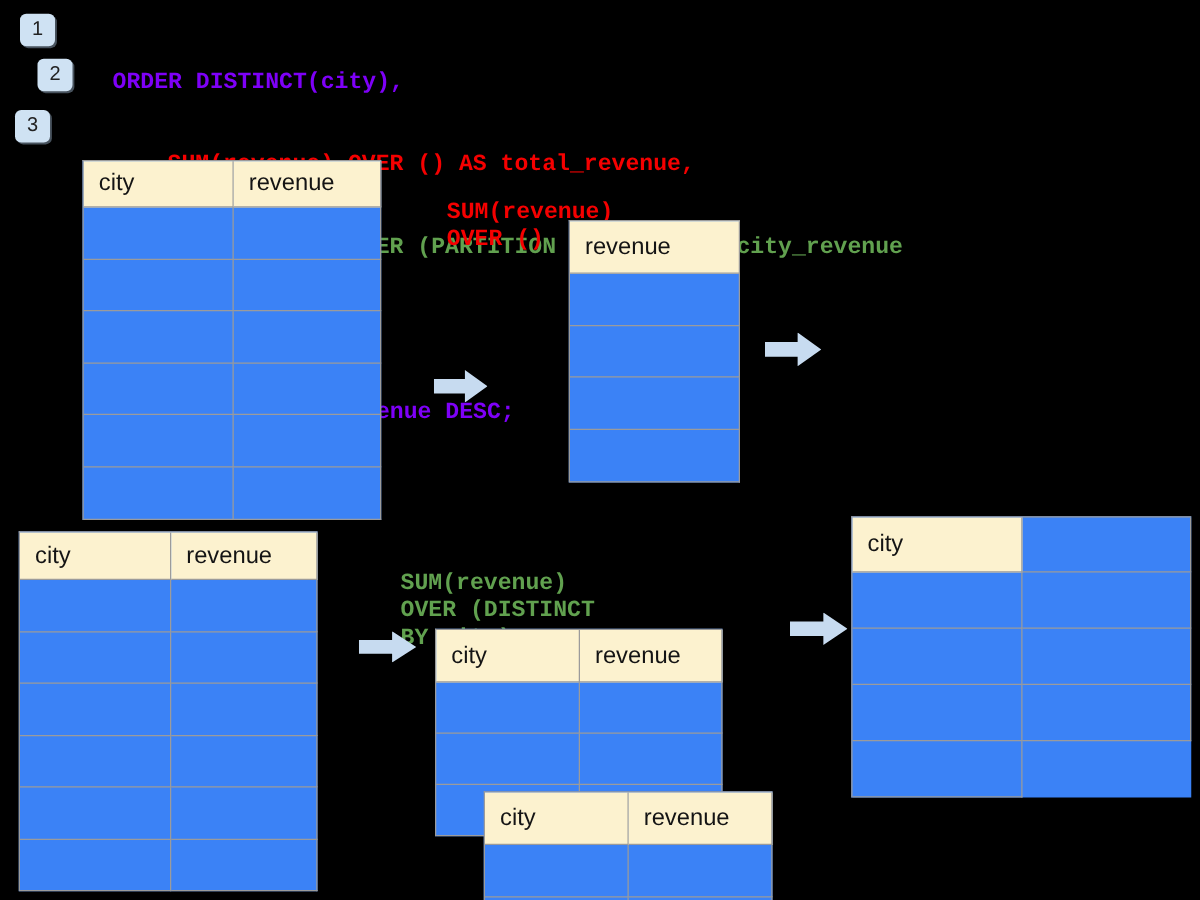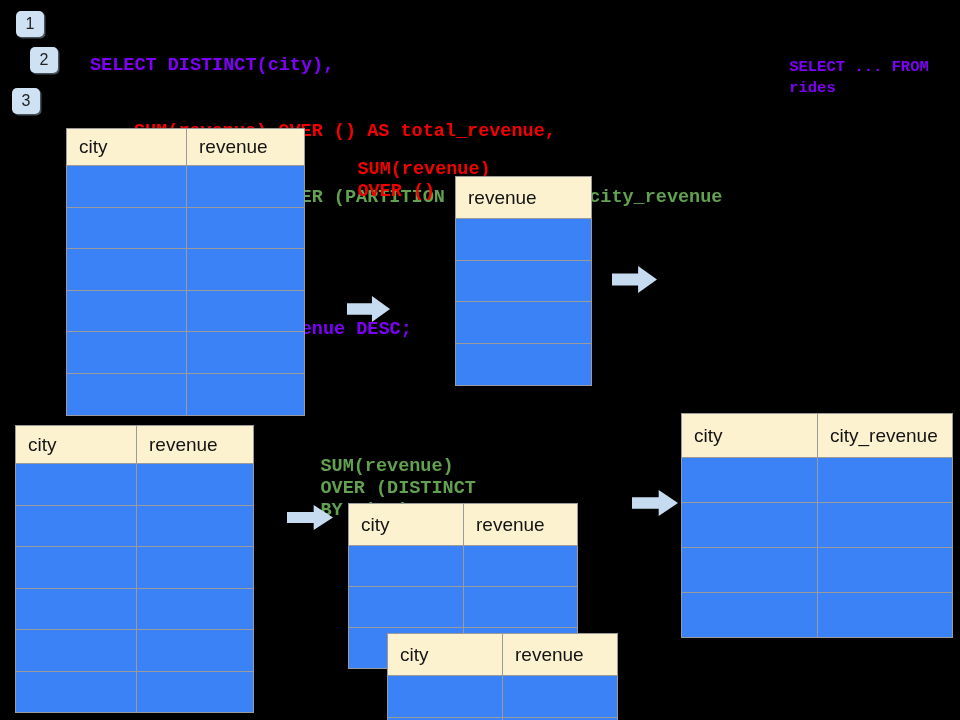--- a/index.html
+++ b/index.html
@@ -64,31 +64,27 @@
 </head>
 <body>
 
 <div id="stage">
 
   <div class="badge" id="badge-1">1</div>
   <div class="badge" id="badge-2">2</div>
   <div class="badge" id="badge-3">3</div>
 
   <div class="mono" id="sql">
-    <span class="ln purple">SELECT DISTINCT(city),</span>
+    <span class="ln purple">ORDER DISTINCT(city),</span>
     <span class="ln red ind-4">SUM(revenue) OVER () AS total_revenue,</span>
     <span class="ln green ind-4">SUM(revenue) OVER (PARTITION BY city) as city_revenue</span>
     <span class="ln purple ind-2">FROM rides</span>
     <span class="ln purple ind-2">ORDER by city_revenue DESC;</span>
   </div>
 
-  <div class="mono" id="context-note">
-    <span class="ln">SELECT ... FROM</span>
-    <span class="ln">rides</span>
-  </div>
 
   <div class="mono" id="label-total">
     <span class="ln">SUM(revenue)</span>
     <span class="ln">OVER ()</span>
   </div>
 
   <div class="mono" id="label-partition">
     <span class="ln">SUM(revenue)</span>
     <span class="ln">OVER (DISTINCT</span>
     <span class="ln">BY city)</span>
@@ -151,21 +147,20 @@
     <div class="c h">city</div>
     <div class="c h">revenue</div>
   <div class="c"></div>
       <div class="c"></div>
       <div class="c"></div>
       <div class="c"></div>
     </div>
 
   <div class="tbl" id="tbl-city-result">
     <div class="c h">city</div>
-    <div class="c h">city_revenue</div>
   <div class="c"></div>
       <div class="c"></div>
       <div class="c"></div>
       <div class="c"></div>
       <div class="c"></div>
       <div class="c"></div>
       <div class="c"></div>
       <div class="c"></div>
     </div>
 

